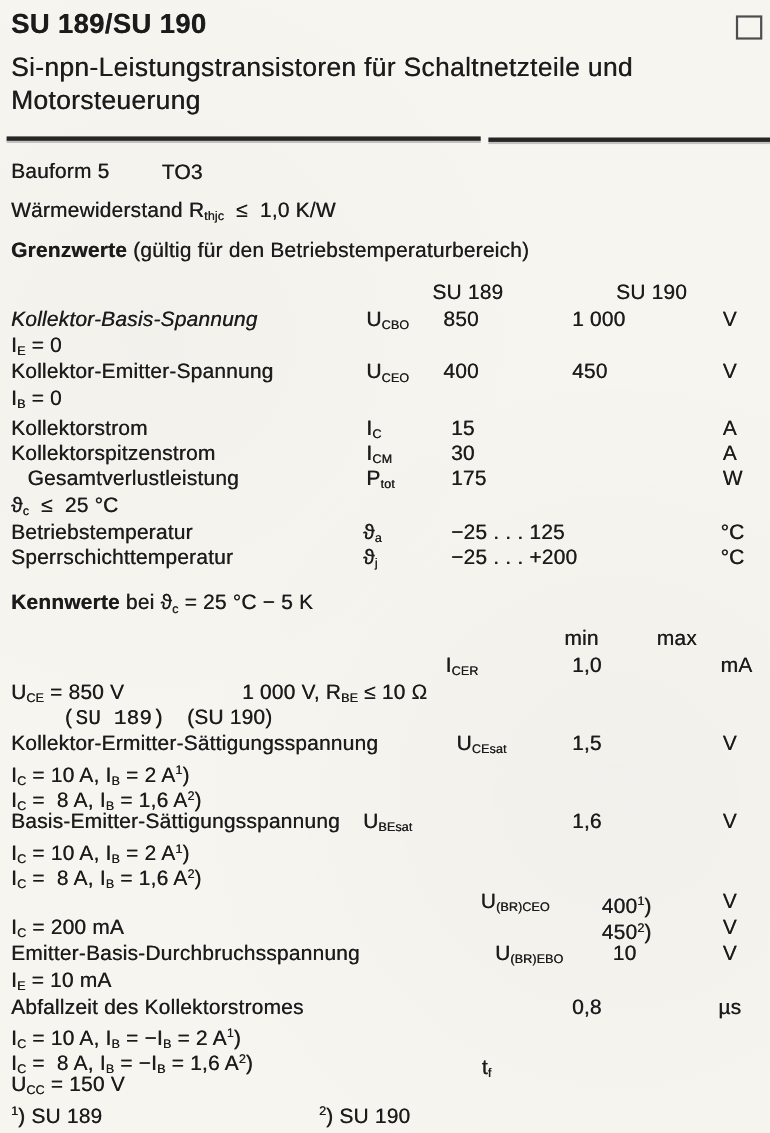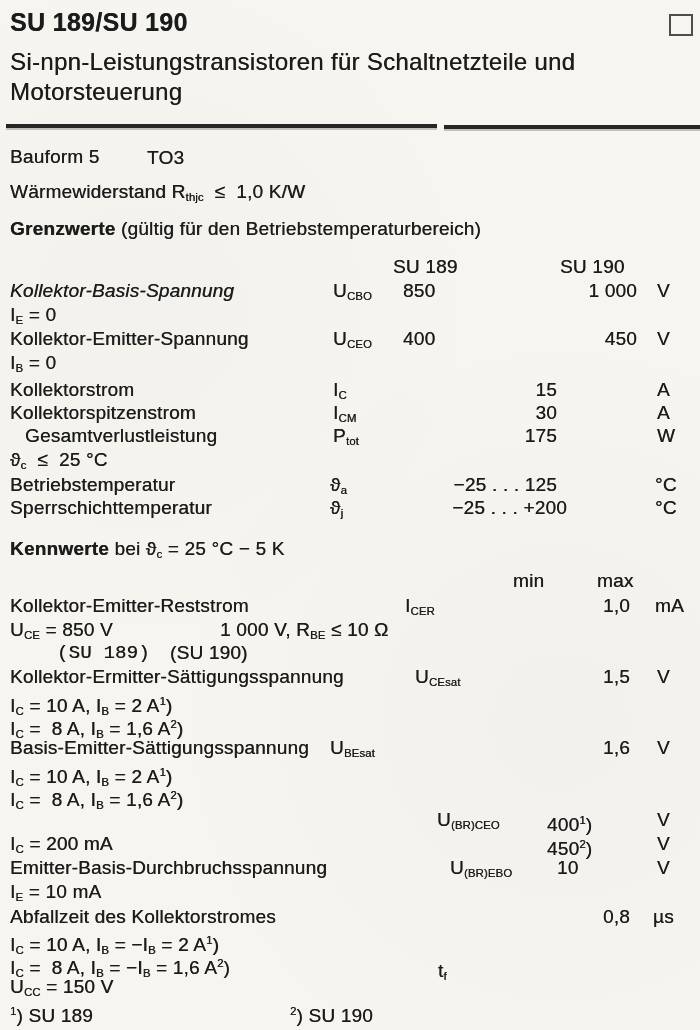--- a/index.html
+++ b/index.html
@@ -36,21 +36,21 @@
     line-height: 28px;
     font-weight: 700;
     letter-spacing: 0.3px;
   }
   .subtitle {
     font-size: 24px;
     line-height: 29px;
     letter-spacing: 0.3px;
   }
   .bold { font-weight: 700; }
-  .right { text-align: right; }
+  .right { }
   sub {
     font-size: 60%;
     vertical-align: -0.25em;
     letter-spacing: 0.1px;
   }
   sup {
     font-size: 60%;
     vertical-align: 0.6em;
     letter-spacing: 0.1px;
   }
@@ -130,21 +130,20 @@
   <div class="ln" style="left:10px; top:497px;">Sperrschichttemperatur</div>
   <div class="ln" style="left:330px; top:497px;">ϑ<sub>j</sub></div>
   <div class="ln right" style="left:410px; top:497px; width:157px;">−25 . . . +200</div>
   <div class="ln" style="left:655px; top:497px;">°C</div>
 
   <div class="ln" style="left:10px; top:538px;"><span class="bold">Kennwerte</span><span> bei ϑ<sub>c</sub> = 25 °C − 5 K</span></div>
 
   <div class="ln" style="left:513px; top:570px;">min</div>
   <div class="ln" style="left:597px; top:570px;">max</div>
 
-  <div class="ln" style="left:10px; top:595px;">Kollektor-Emitter-Reststrom</div>
   <div class="ln" style="left:405px; top:595px;">I<sub>CER</sub></div>
   <div class="ln right" style="left:520px; top:595px; width:110px;">1,0</div>
   <div class="ln" style="left:655px; top:595px;">mA</div>
   <div class="ln" style="left:10px; top:619px;">U<sub>CE</sub> = 850 V</div>
   <div class="ln" style="left:220px; top:619px;">1 000 V, R<sub>BE</sub> ≤ 10 Ω</div>
   <div class="ln" style="left:57px; top:642px;font-family:Liberation Mono, monospace;">(SU 189)</div>
   <div class="ln" style="left:170px; top:642px;">(SU 190)</div>
 
   <div class="ln" style="left:10px; top:666px;">Kollektor-Ermitter-Sättigungsspannung</div>
   <div class="ln" style="left:415px; top:666px;">U<sub>CEsat</sub></div>

